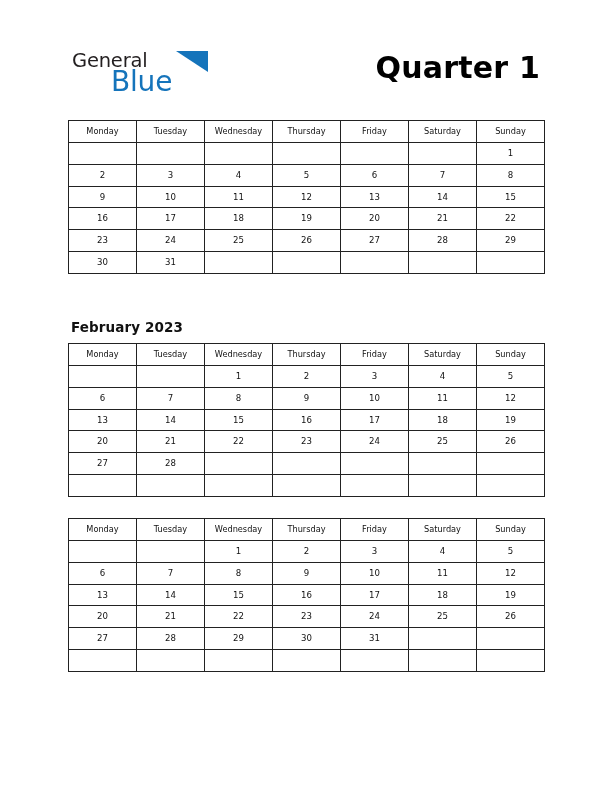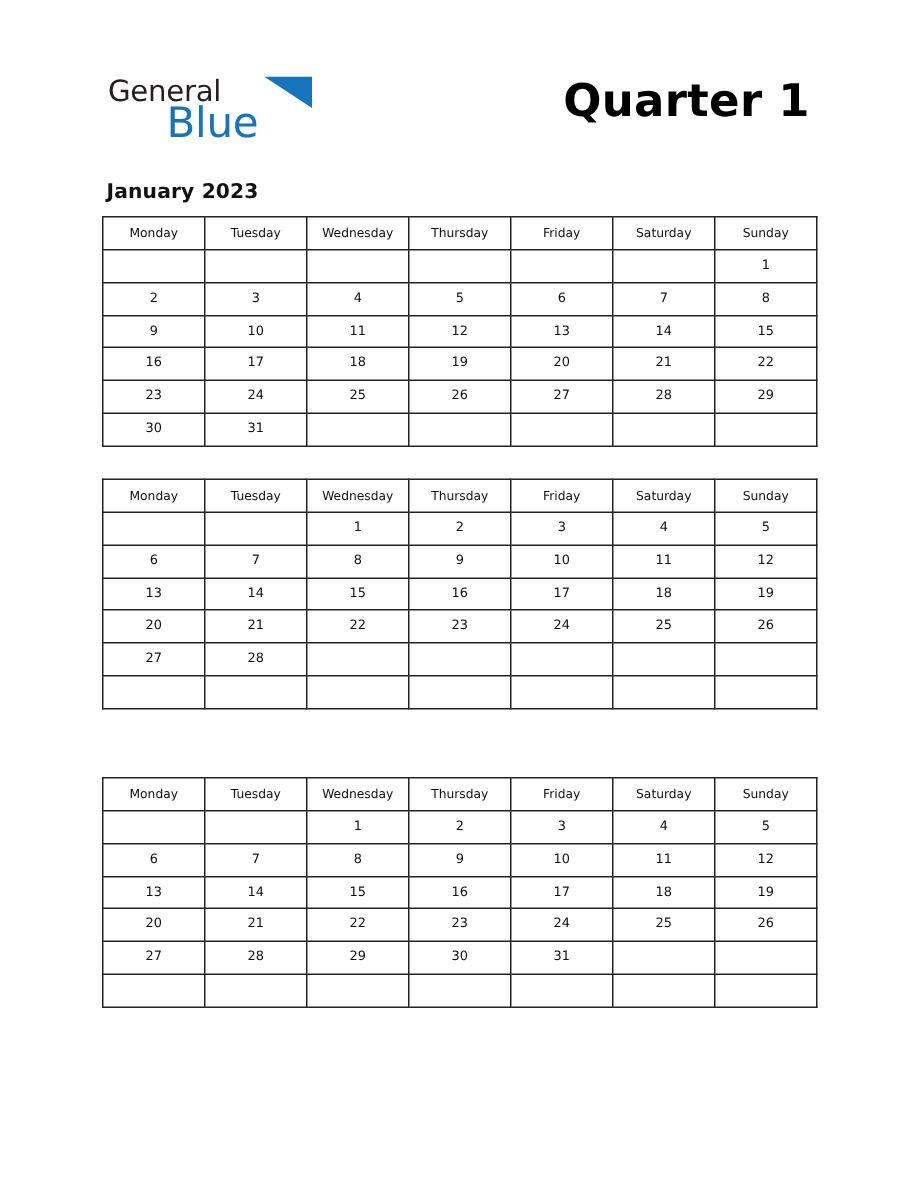--- a/index.html
+++ b/index.html
@@ -143,21 +143,20 @@
           <polygon points="0,0 32,0 32,21" fill="#1574bb"></polygon>
         </svg>
       </div>
       <span class="logo-blue">Blue</span>
     </div>
 
     <div class="quarter-title">Quarter 1</div>
   </div>
 
   <div class="month-block m0">
-    <div class="month-title">January 2023</div>
     <table class="cal">
       <colgroup>
           <col>
           <col>
           <col>
           <col>
           <col>
           <col>
           <col>
         </colgroup>
@@ -225,20 +224,21 @@
           <td></td>
           <td></td>
           <td></td>
           <td></td>
         </tr>
       </tbody>
     </table>
   </div>
 
   <div class="month-block m1">
+    <div class="month-title">February 2023</div>
     <table class="cal">
       <colgroup>
           <col>
           <col>
           <col>
           <col>
           <col>
           <col>
           <col>
         </colgroup>

